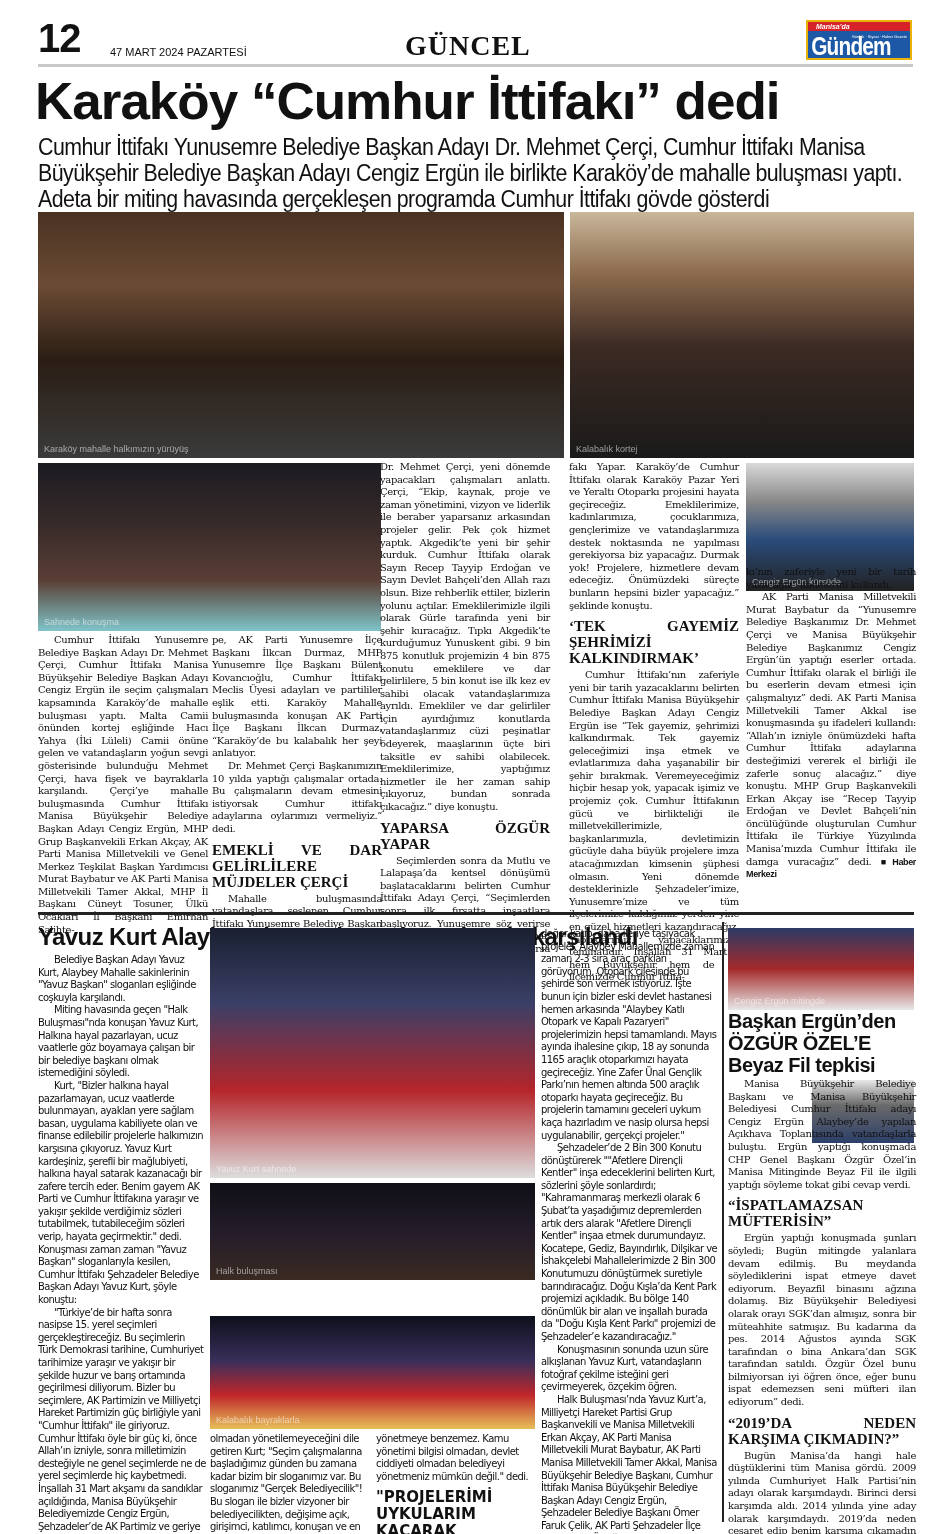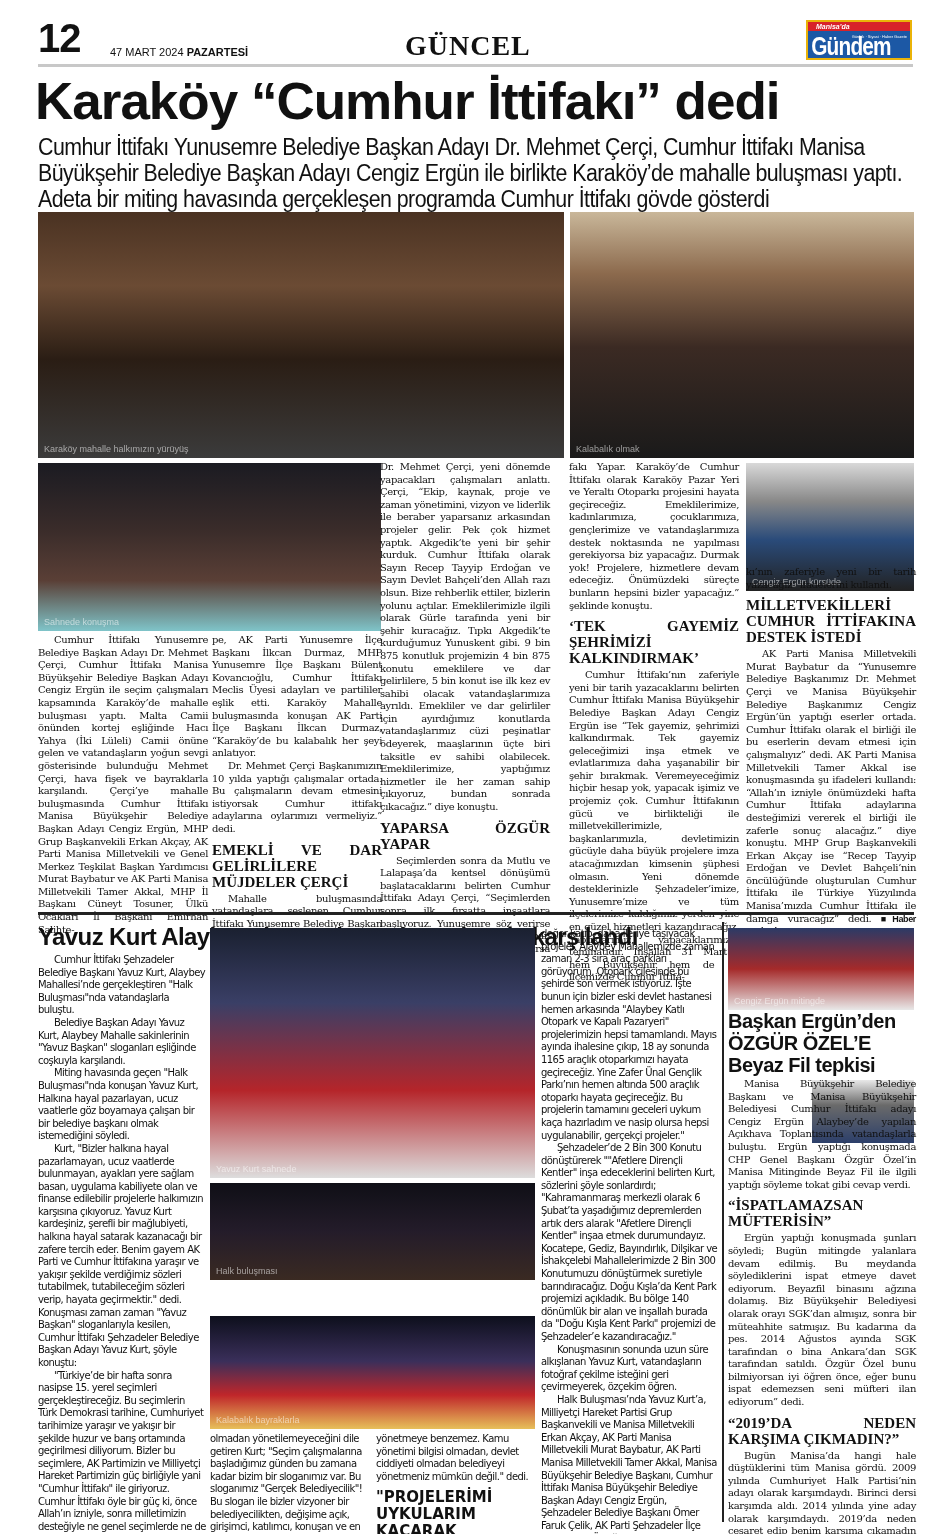--- a/index.html
+++ b/index.html
@@ -1,21 +1,21 @@
 <!DOCTYPE html>
 <html><head>
 <meta charset="utf-8">
 <style>
 *{box-sizing:border-box;margin:0;padding:0}
 html,body{width:950px;height:1534px;background:#fff;overflow:hidden}
 body{position:relative;font-family:"DejaVu Serif",serif;color:#111}
 .abs{position:absolute}
 .pnum{left:38px;top:18px;font:bold 40px/40px "Liberation Sans",sans-serif;letter-spacing:-1px}
 .date{left:110px;top:46px;font:11px "Liberation Sans",sans-serif}
-.date b{font-weight:bold}
+.date b{font-weight:normal}
 .section{left:405px;top:30px;font:bold 28px "Liberation Serif",serif;letter-spacing:1px}
 .logo{left:806px;top:20px;width:106px;height:40px;background:#1c58a5;border:2px solid #eab308}
 .logo .top{height:9px;background:#d8222a;color:#fff;font:italic bold 7px "Liberation Sans",sans-serif;padding-left:8px;line-height:9px}
 .logo .main{color:#fff;font:bold 26px/30px "Liberation Sans",sans-serif;padding-left:4px;letter-spacing:-1px;transform:scaleX(.8);transform-origin:left}
 .logo .tag{position:absolute;right:3px;top:12px;color:#fff;font:4px "Liberation Sans",sans-serif}
 .rule{left:38px;top:64px;width:875px;height:3px;background:#c8c8c8}
 .headline{left:35px;top:70px;width:880px;font:900 52px/62px "Liberation Sans",sans-serif;letter-spacing:-1px;transform:scaleX(1.02);transform-origin:left;white-space:nowrap}
 .deck{left:38px;top:134px;width:880px;font:23px/26px "Liberation Sans",sans-serif;letter-spacing:-0.6px;transform:scaleX(.93);transform-origin:left;width:950px}
 .photo{overflow:hidden}
 .p1{left:38px;top:212px;width:526px;height:246px;background:linear-gradient(180deg,#4a3222 0%,#6b4b34 30%,#2a1d14 60%,#3b3b3b 100%)}
@@ -54,21 +54,21 @@
 </div>
 <div class="abs rule"></div>
 
 <div class="abs headline">Karaköy “Cumhur İttifakı” dedi</div>
 <div class="abs deck">Cumhur İttifakı Yunusemre Belediye Başkan Adayı Dr. Mehmet Çerçi, Cumhur İttifakı Manisa Büyükşehir Belediye Başkan Adayı Cengiz Ergün ile birlikte Karaköy’de mahalle buluşması yaptı. Adeta bir miting havasında gerçekleşen programda Cumhur İttifakı gövde gösterdi</div>
 
 <div class="abs photo p1">
     <span>Karaköy mahalle halkımızın yürüyüş</span>
   </div>
 <div class="abs photo p2">
-    <span>Kalabalık olmak</span>
+    <span>Kalabalık kortej</span>
   </div>
 <div class="abs photo p3">
     <span>Sahnede konuşma</span>
   </div>
 <div class="abs photo p4">
     <span>Cengiz Ergün kürsüde</span>
   </div>
 
 <div class="abs col" style="left:38px;top:634px;width:170px">
   <p>Cumhur İttifakı Yunusemre Belediye Başkan Adayı Dr. Mehmet Çerçi, Cumhur İttifakı Manisa Büyükşehir Belediye Başkan Adayı Cengiz Ergün ile seçim çalışmaları kapsamında Karaköy’de mahalle buluşması yaptı. Malta Camii önünden kortej eşliğinde Hacı Yahya (İki Lüleli) Camii önüne gelen ve vatandaşların yoğun sevgi gösterisinde bulunduğu Mehmet Çerçi, hava fişek ve bayraklarla karşılandı. Çerçi’ye mahalle buluşmasında Cumhur İttifakı Manisa Büyükşehir Belediye Başkan Adayı Cengiz Ergün, MHP Grup Başkanvekili Erkan Akçay, AK Parti Manisa Milletvekili ve Genel Merkez Teşkilat Başkan Yardımcısı Murat Baybatur ve AK Parti Manisa Milletvekili Tamer Akkal, MHP İl Başkanı Cüneyt Tosuner, Ülkü Ocakları İl Başkanı Emirhan Salihte-</p>
@@ -84,41 +84,39 @@
   <div class="sub">YAPARSA ÖZGÜR YAPAR</div>
   <p>Seçimlerden sonra da Mutlu ve Lalapaşa’da kentsel dönüşümü başlatacaklarını belirten Cumhur İttifakı Adayı Çerçi, “Seçimlerden sonra ilk fırsatta inşaatlara başlıyoruz. Yunusemre söz verirse yapar. Yaparsa Yunusemre yapar. Yaparsa Çerçi yapar. Yaparsa Cumhur İtti-</p>
 </div>
 <div class="abs col" style="left:569px;top:461px;width:170px">
   <p class="noind">fakı Yapar. Karaköy’de Cumhur İttifakı olarak Karaköy Pazar Yeri ve Yeraltı Otoparkı projesini hayata geçireceğiz. Emeklilerimize, kadınlarımıza, çocuklarımıza, gençlerimize ve vatandaşlarımıza destek noktasında ne yapılması gerekiyorsa biz yapacağız. Durmak yok! Projelere, hizmetlere devam edeceğiz. Önümüzdeki süreçte bunların hepsini bizler yapacağız.” şeklinde konuştu.</p>
   <div class="sub">‘TEK GAYEMİZ ŞEHRİMİZİ KALKINDIRMAK’</div>
   <p>Cumhur İttifakı’nın zaferiyle yeni bir tarih yazacaklarını belirten Cumhur İttifakı Manisa Büyükşehir Belediye Başkan Adayı Cengiz Ergün ise “Tek gayemiz, şehrimizi kalkındırmak. Tek gayemiz geleceğimizi inşa etmek ve evlatlarımıza daha yaşanabilir bir şehir bırakmak. Veremeyeceğimiz hiçbir hesap yok, yapacak işimiz ve projemiz çok. Cumhur İttifakının gücü ve birlikteliği ile milletvekillerimizle, başkanlarımızla, devletimizin gücüyle daha büyük projelere imza atacağımızdan kimsenin şüphesi olmasın. Yeni dönemde desteklerinizle Şehzadeler’imize, Yunusemre’mize ve tüm ilçelerimize kaldığımız yerden yine en güzel hizmetleri kazandıracağız. Yaptıklarımız, yapacaklarımızın teminatıdır. İnşallah 31 Mart’ta hem Büyükşehir hem de 17 ilçemizde Cumhur İttifa-</p>
 </div>
 <div class="abs col" style="left:746px;top:566px;width:170px">
   <p class="noind">kı’nın zaferiyle yeni bir tarih yazacağız” ifadelerini kullandı.</p>
-  <div class="sub">MİLLETVEKİLLERİ CUMHUR İTTİFAKINA DESTEK İSTEDİ</div>
   <p><span>AK Parti Manisa Milletvekili Murat Baybatur da “Yunusemre Belediye Başkanımız Dr. Mehmet Çerçi ve Manisa Büyükşehir Belediye Başkanımız Cengiz Ergün’ün yaptığı eserler ortada. Cumhur İttifakı olarak el birliği ile bu eserlerin devam etmesi için çalışmalıyız” dedi. AK Parti Manisa Milletvekili Tamer Akkal ise konuşmasında şu ifadeleri kullandı: “Allah’ın izniyle önümüzdeki hafta Cumhur İttifakı adaylarına desteğimizi vererek el birliği ile zaferle sonuç alacağız.” diye konuştu. MHP Grup Başkanvekili Erkan Akçay ise “Recep Tayyip Erdoğan ve Devlet Bahçeli’nin öncülüğünde oluşturulan Cumhur İttifakı ile Türkiye Yüzyılında Manisa’mızda Cumhur İttifakı ile damga vuracağız” dedi.</span> <span class="byline">Haber Merkezi</span></p>
 </div>
 
 <div class="abs hr1"></div>
 
 <div class="abs head2">Yavuz Kurt Alaybey’de ‘Başkan’ sloganlarıyla karşılandı</div>
 <div class="abs vrule"></div>
 
 <div class="abs photo p5">
     <span>Yavuz Kurt sahnede</span>
   </div>
 <div class="abs photo p6">
     <span>Halk buluşması</span>
   </div>
 <div class="abs photo p7">
     <span>Kalabalık bayraklarla</span>
   </div>
 
 <div class="abs sans" style="left:38px;top:954px;width:168px;text-align:left">
-  <p style="text-indent:16px">Cumhur İttifakı Şehzadeler Belediye Başkanı Yavuz Kurt, Alaybey Mahallesi’nde gerçekleştiren "Halk Buluşması"nda vatandaşlarla buluştu.</p>
   <p style="text-indent:16px">Belediye Başkan Adayı Yavuz Kurt, Alaybey Mahalle sakinlerinin "Yavuz Başkan" sloganları eşliğinde coşkuyla karşılandı.</p>
   <p style="text-indent:16px">Miting havasında geçen "Halk Buluşması"nda konuşan Yavuz Kurt, Halkına hayal pazarlayan, ucuz vaatlerle göz boyamaya çalışan bir bir belediye başkanı olmak istemediğini söyledi.</p>
   <p style="text-indent:16px">Kurt, "Bizler halkına hayal pazarlamayan, ucuz vaatlerde bulunmayan, ayakları yere sağlam basan, uygulama kabiliyete olan ve finanse edilebilir projelerle halkımızın karşısına çıkıyoruz. Yavuz Kurt kardeşiniz, şerefli bir mağlubiyeti, halkına hayal satarak kazanacağı bir zafere tercih eder. Benim gayem AK Parti ve Cumhur İttifakına yaraşır ve yakışır şekilde verdiğimiz sözleri tutabilmek, tutabileceğim sözleri verip, hayata geçirmektir." dedi. Konuşması zaman zaman "Yavuz Başkan" sloganlarıyla kesilen, Cumhur İttifakı Şehzadeler Belediye Başkan Adayı Yavuz Kurt, şöyle konuştu:</p>
   <p style="text-indent:16px">"Türkiye’de bir hafta sonra nasipse 15. yerel seçimleri gerçekleştireceğiz. Bu seçimlerin Türk Demokrasi tarihine, Cumhuriyet tarihimize yaraşır ve yakışır bir şekilde huzur ve barış ortamında geçirilmesi diliyorum. Bizler bu seçimlere, AK Partimizin ve Milliyetçi Hareket Partimizin güç birliğiyle yani "Cumhur İttifakı" ile giriyoruz. Cumhur İttifakı öyle bir güç ki, önce Allah’ın izniyle, sonra milletimizin desteğiyle ne genel seçimlerde ne de yerel seçimlerde hiç kaybetmedi. İnşallah 31 Mart akşamı da sandıklar açıldığında, Manisa Büyükşehir Belediyemizde Cengiz Ergün, Şehzadeler’de AK Partimiz ve geriye kalan 16 ilçemizde de "Cumhur İttifakı"mızın bayrağı dalgalanacak."</p>
 
 </div>
 <div class="abs sans" style="left:210px;top:1433px;width:160px">
   <p>olmadan yönetilemeyeceğini dile getiren Kurt; "Seçim çalışmalarına başladığımız günden bu zamana kadar bizim bir sloganımız var. Bu sloganımız "Gerçek Belediyecilik"! Bu slogan ile bizler vizyoner bir belediyecilikten, değişime açık, girişimci, katılımcı, konuşan ve en önemlisi vatanperver bir belediyecilikten bahsediyoruz. Bizler başka adayların yaptığı gibi sosyal medya hesaplarında 3-5 proje döndürmedi. Kültür sitesi Lale Salonu’nda, Manisalı hemşerilerimizin gözlerine baka baka tam 27 proje açıkladık. Değerli Manisalılar, Belediye yönetmek, bakkal dükkanı</p>
 </div>
 <div class="abs sans" style="left:376px;top:1433px;width:160px">

